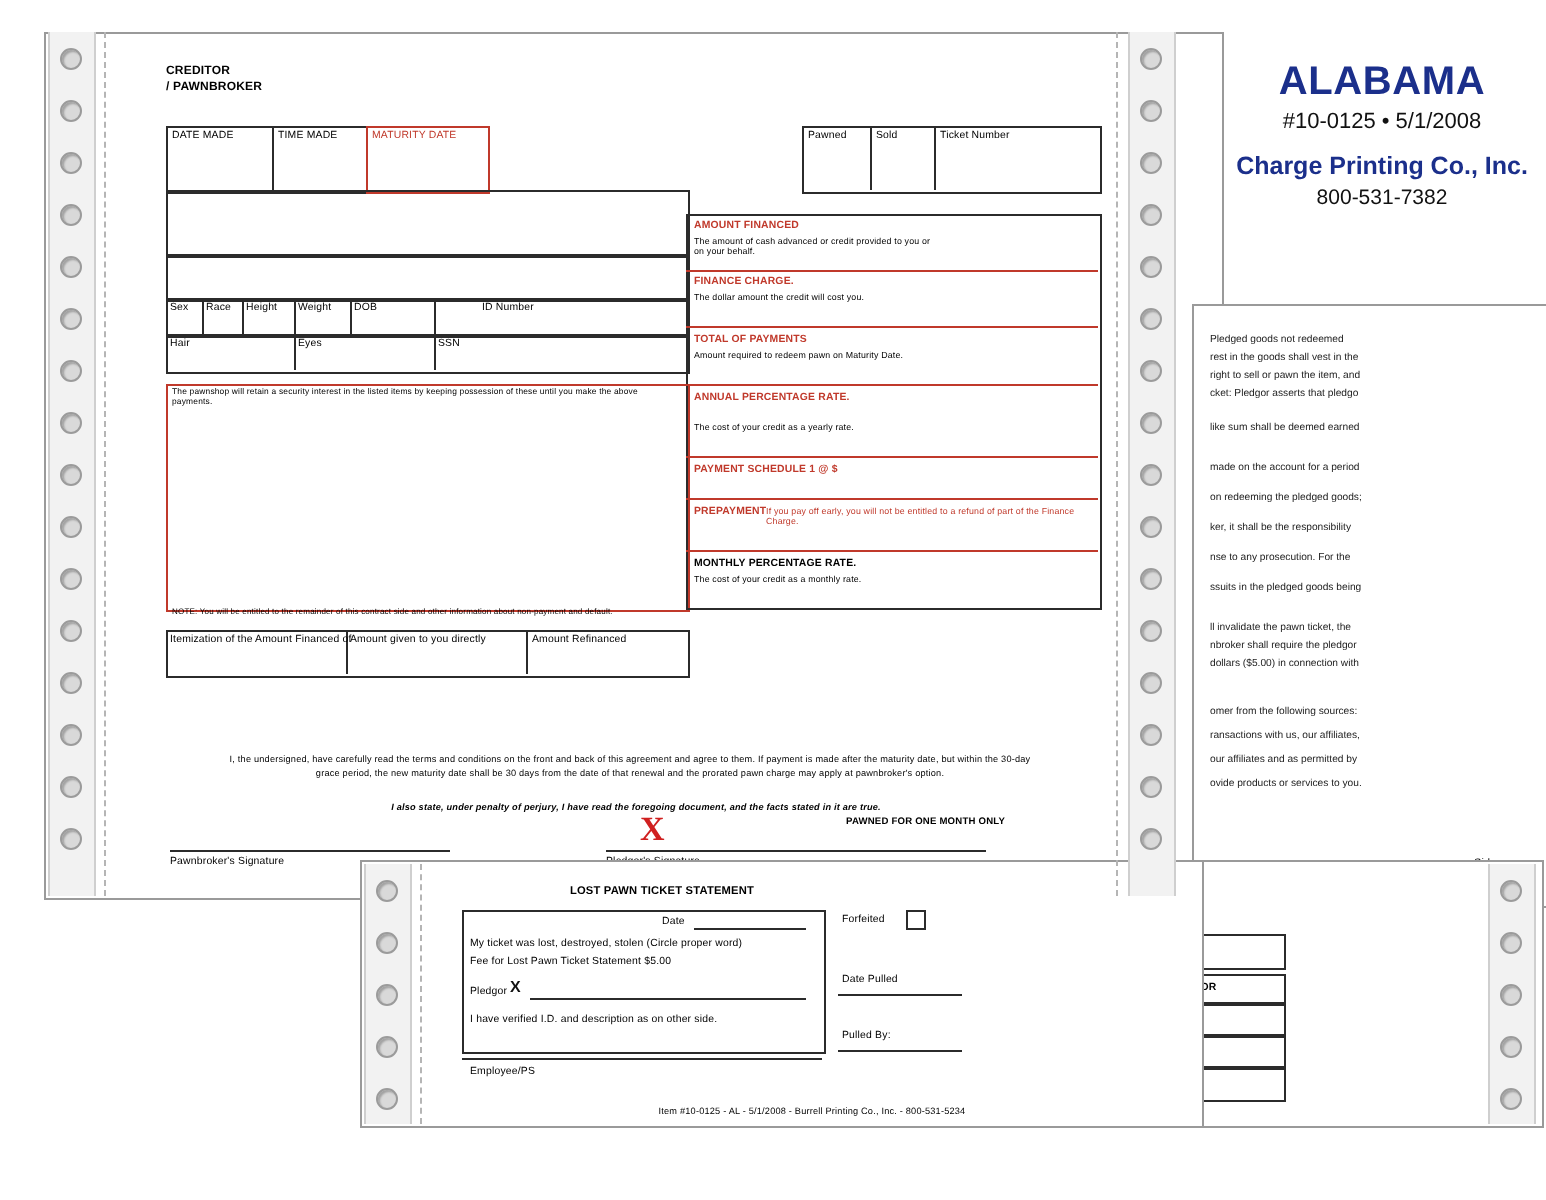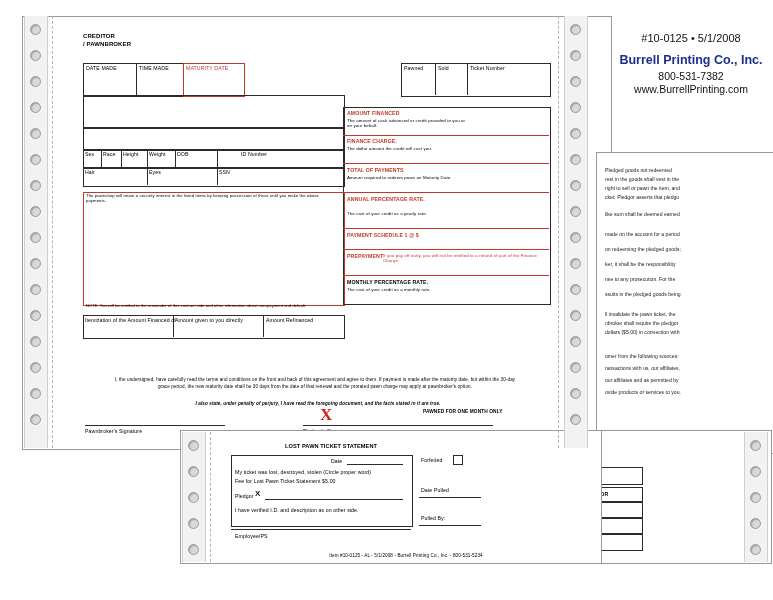--- a/index.html
+++ b/index.html
@@ -273,19 +273,19 @@
   <div class="hole" style="left:188px;top:518px;"></div>
   <div class="hole" style="left:188px;top:544px;"></div>
 
   <div class="hole" style="left:750px;top:440px;"></div>
   <div class="hole" style="left:750px;top:466px;"></div>
   <div class="hole" style="left:750px;top:492px;"></div>
   <div class="hole" style="left:750px;top:518px;"></div>
   <div class="hole" style="left:750px;top:544px;"></div>
 
   <div id="masthead">
+    <div class="state">ALABAMA</div>
     <div class="num">#10-0125  •  5/1/2008</div>
-    <div class="co">Burrell Printing Co., Inc.</div>
+    <div class="co">Charge Printing Co., Inc.</div>
     <div class="phone">800-531-7382</div>
-    <div class="web">www.BurrellPrinting.com</div>
   </div>
 
 </div>
 
 </body></html>

